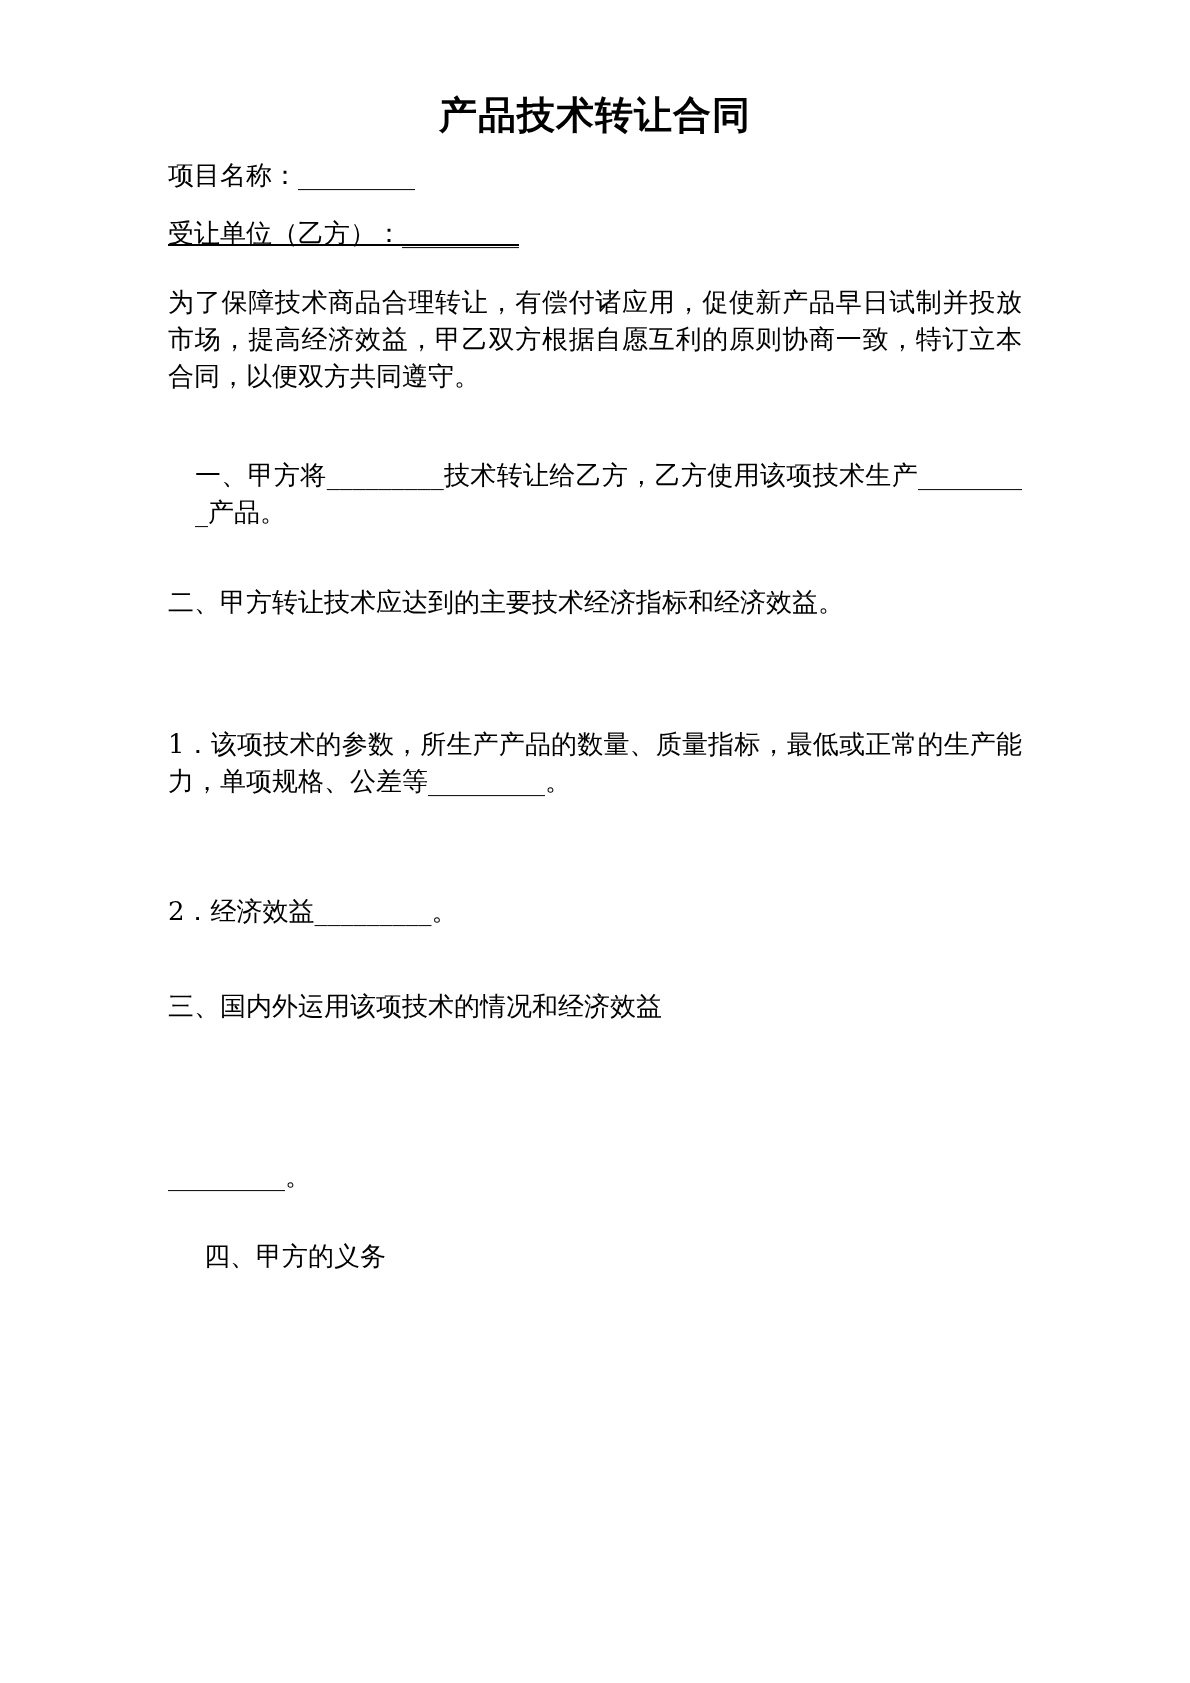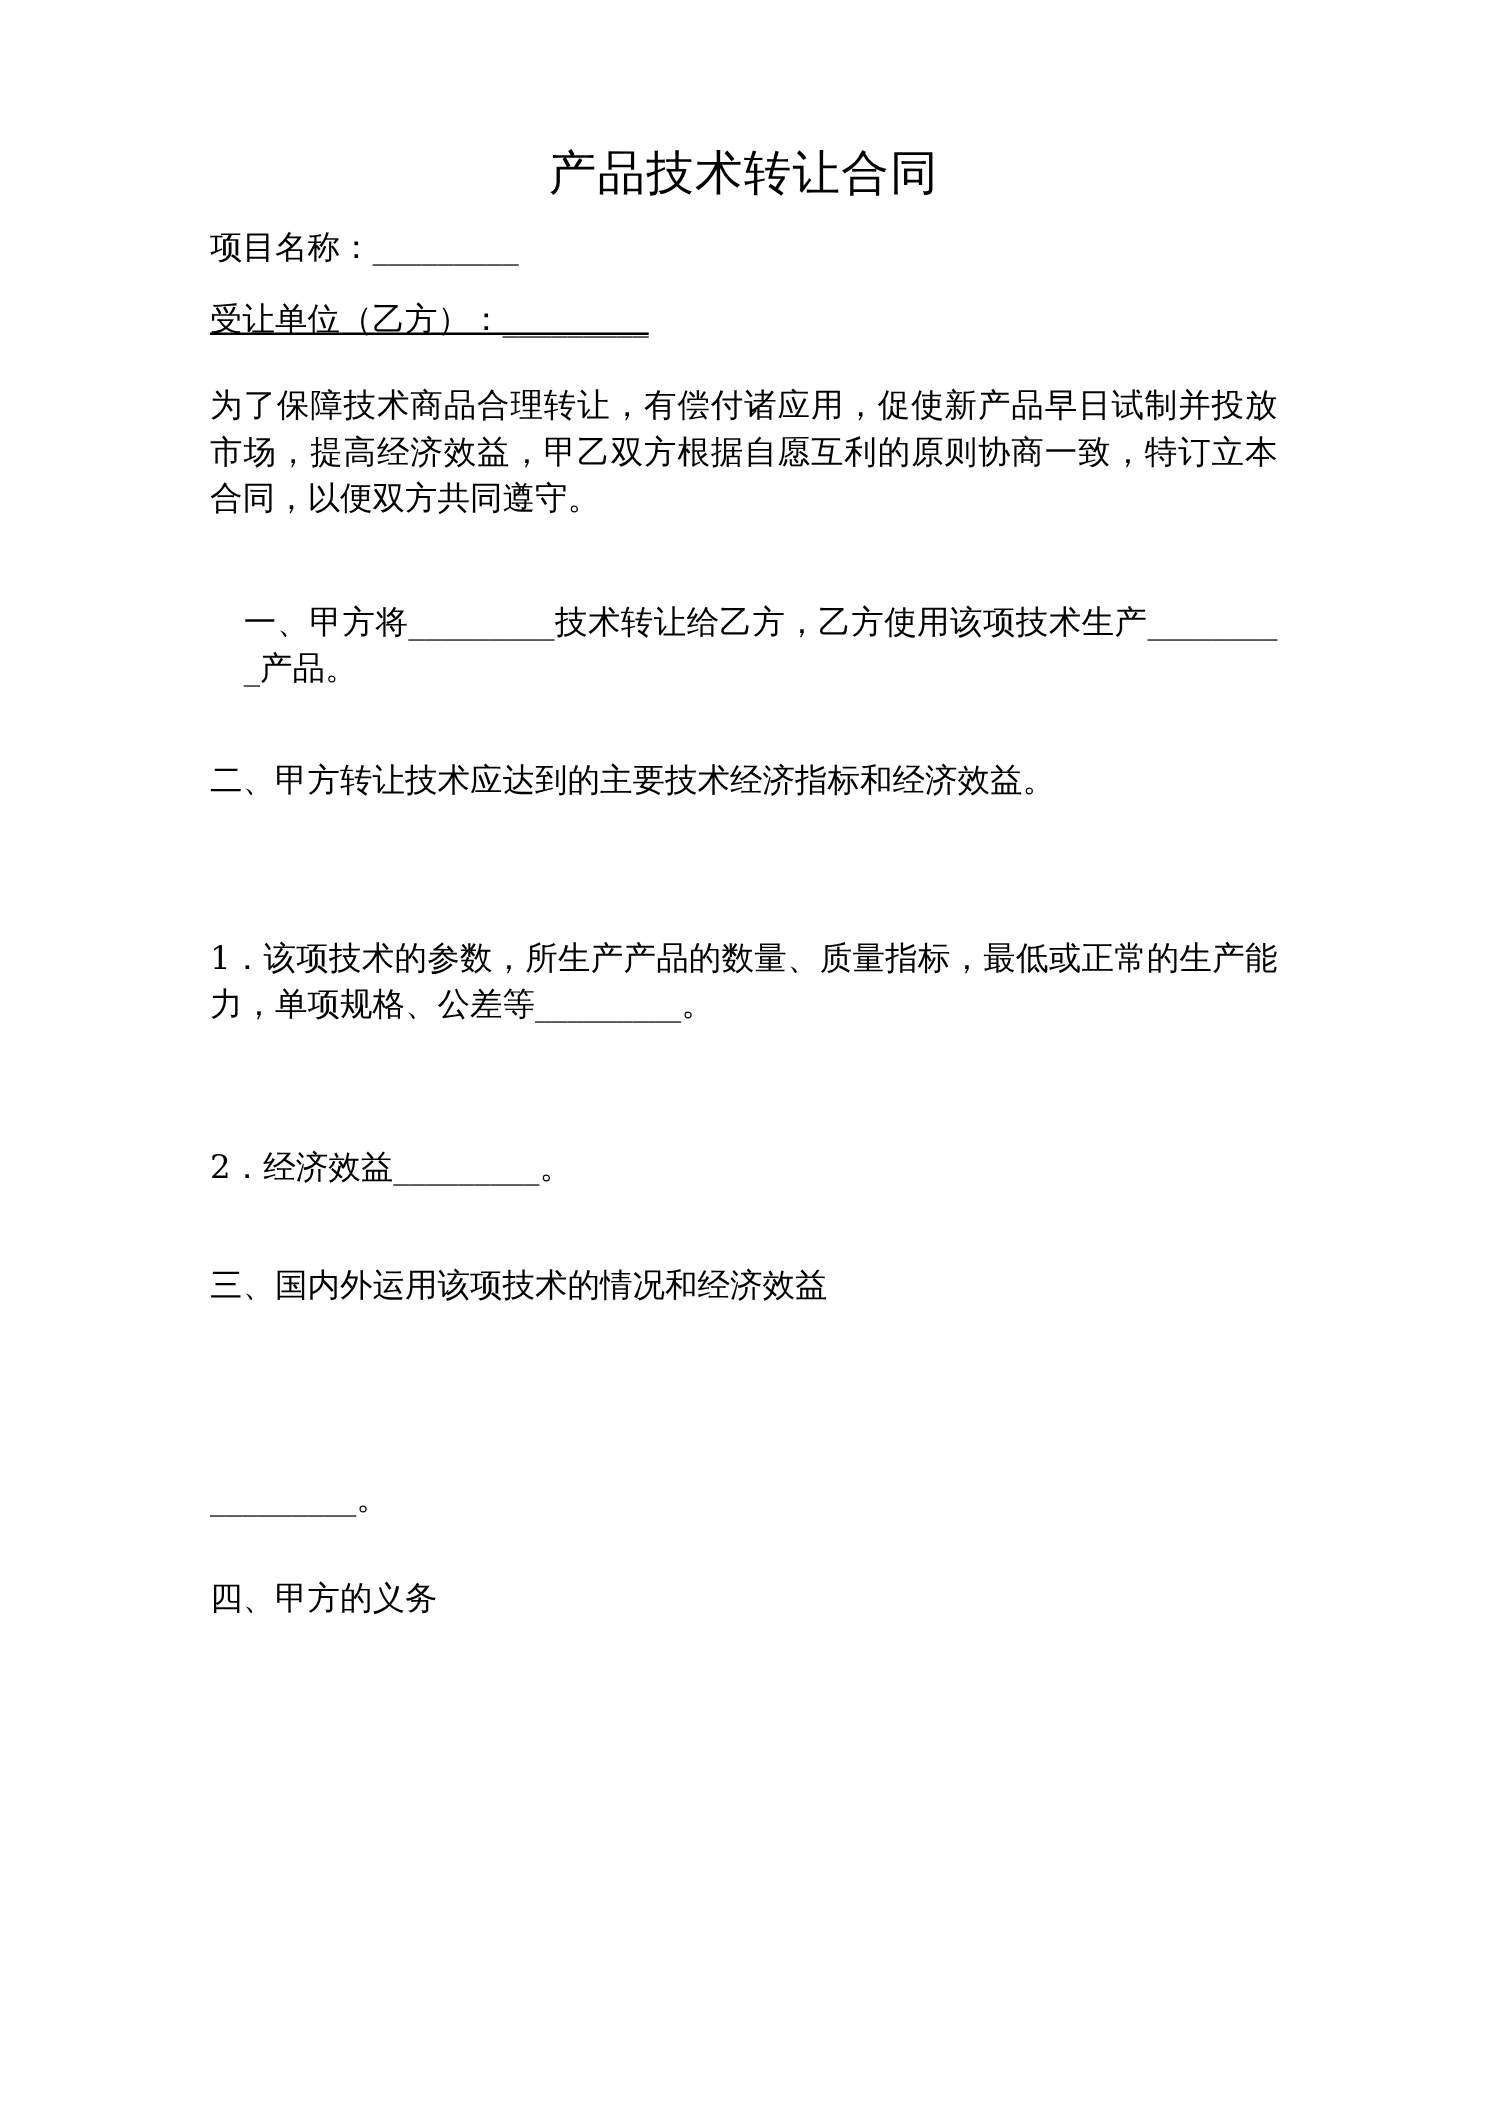--- a/index.html
+++ b/index.html
@@ -12,24 +12,24 @@
     width: 1190px;
     min-height: 1683px;
     margin: 0 auto;
     background: #ffffff;
     box-sizing: border-box;
     padding: 0 168px 60px 168px;
     color: #000000;
     font-family: "DejaVu Serif", "Liberation Serif", serif;
   }
   .doc-title {
-    margin: 115px 0 0 0;
+    margin: 92px 0 0 0;
     font-size: 38px;
     line-height: 46px;
-    font-weight: normal;
+    font-weight: bold;
     text-align: center;
     letter-spacing: 1px;
   }
   .line {
     margin: 0;
     font-size: 26px;
     line-height: 37px;
     text-align: justify;
     word-break: break-all;
     white-space: pre-wrap;
@@ -37,21 +37,21 @@
   .b1  { margin-top: 19px;  }
   .b2  { margin-top: 51px;  }
   .b3  { margin-top: 21px; text-decoration: underline;  }
   .b4  { margin-top: 32px;  }
   .b5  { margin-top: 62px; margin-left: 27px;  }
   .b6  { margin-top: 53px;  }
   .b7  { margin-top: 105px; }
   .b8  { margin-top: 93px; }
   .b9  { margin-top: 58px;  }
   .b10 { margin-top: 133px; }
-  .b11 { margin-top: 43px;  }
+  .b11 { margin-top: 43px; margin-left: 36px;  }
 </style>
 </head>
 <body>
 
 <div class="page">
   <h1 class="doc-title">产品技术转让合同</h1>
 
   <p class="line b1">项目名称：_________</p>
 
 

